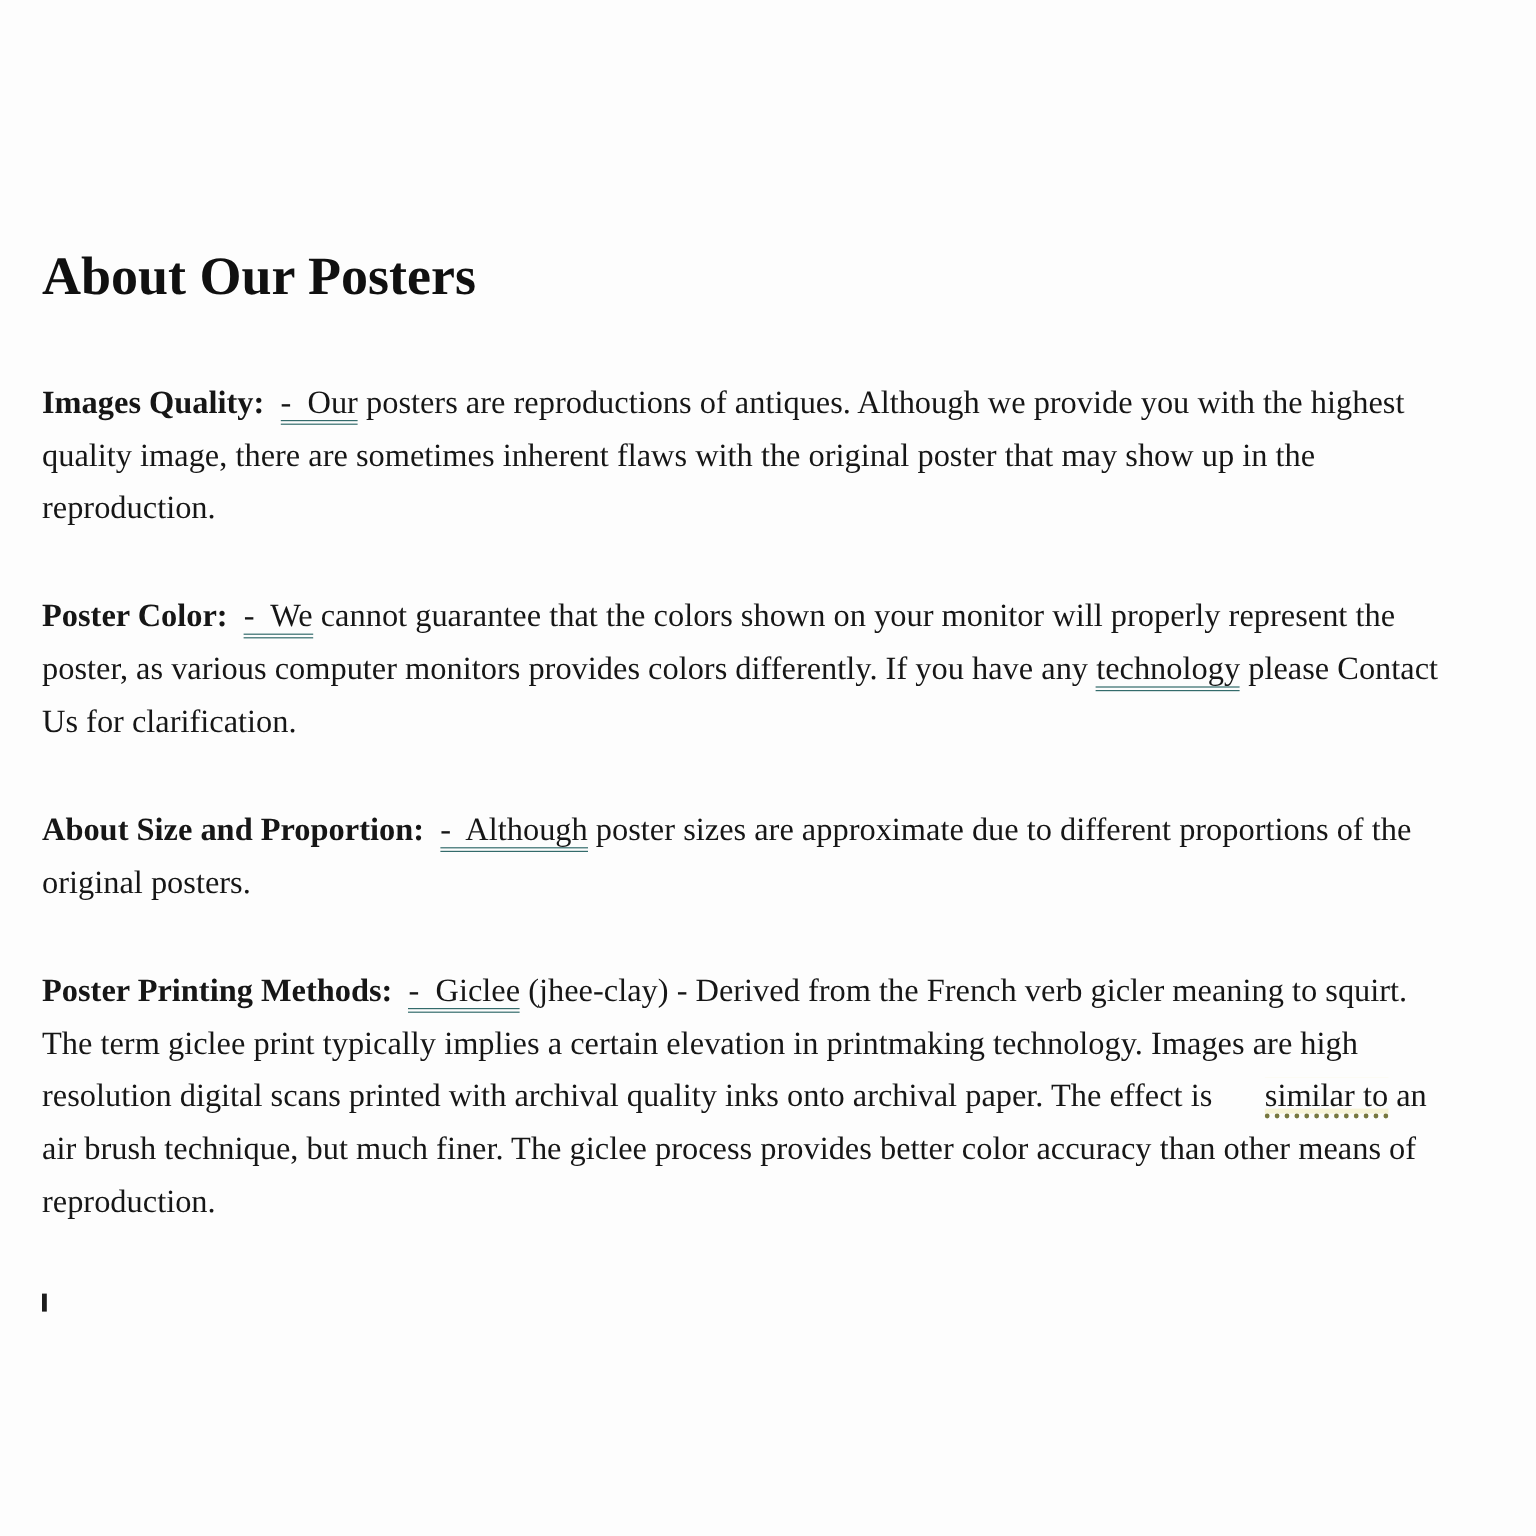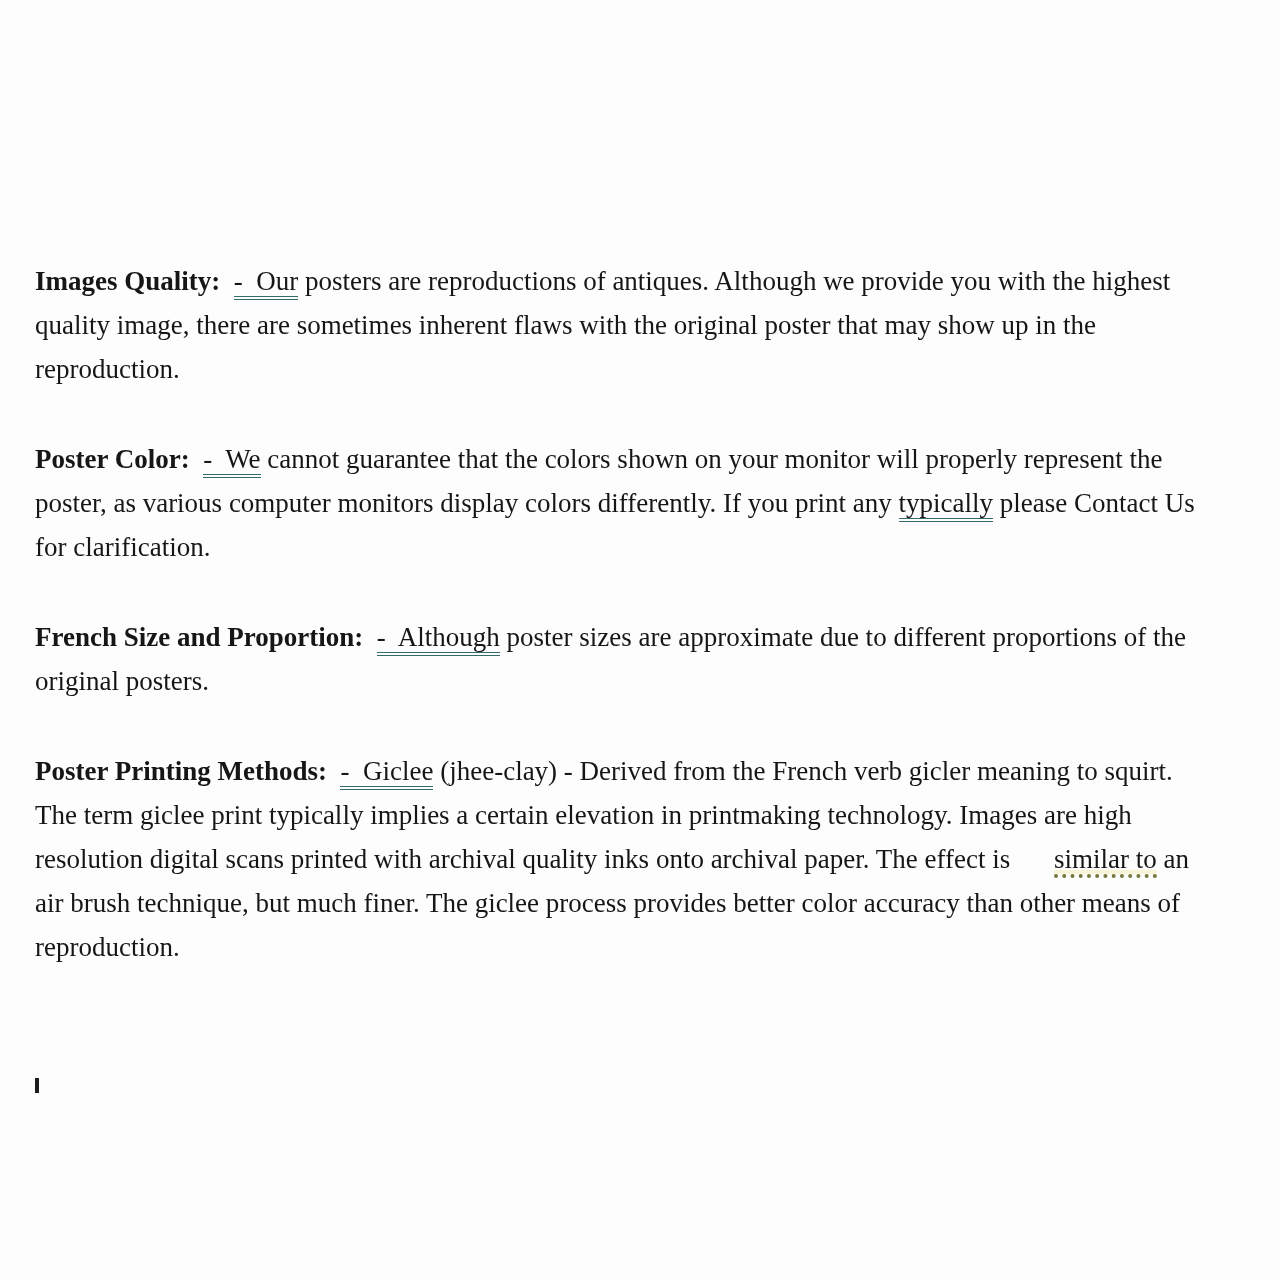--- a/index.html
+++ b/index.html
@@ -59,19 +59,20 @@
     top: 1078px;
     width: 4px;
     height: 15px;
     background: #1c1c1c;
   }
 </style>
 </head>
 <body>
 
 <div class="page">
+  <h1 class="heading">About Our Posters</h1>
   <p class="para"><span class="b">Images Quality:  </span><span class="du">-  Our</span><span> posters are reproductions of antiques. Although we provide you with the highest quality image, there are sometimes inherent flaws with the original poster that may show up in the reproduction.</span></p>
-  <p class="para"><span class="b">Poster Color:  </span><span class="du">-  We</span><span> cannot guarantee that the colors shown on your monitor will properly represent the poster, as various computer monitors display colors differently. If you print any </span><span class="du">typically</span><span> please Contact Us for clarification.</span></p>
-  <p class="para"><span class="b">French Size and Proportion:  </span><span class="du">-  Although</span><span> poster sizes are approximate due to different proportions of the original posters.</span></p>
+  <p class="para"><span class="b">Poster Color:  </span><span class="du">-  We</span><span> cannot guarantee that the colors shown on your monitor will properly represent the poster, as various computer monitors provides colors differently. If you have any </span><span class="du">technology</span><span> please Contact Us for clarification.</span></p>
+  <p class="para"><span class="b">About Size and Proportion:  </span><span class="du">-  Although</span><span> poster sizes are approximate due to different proportions of the original posters.</span></p>
   <p class="para"><span class="b">Poster Printing Methods:  </span><span class="du">-  Giclee</span><span> (</span><span class="wavy">jhee</span><span>-clay) - Derived from the French verb </span><span class="wavy">gicler</span><span> meaning to squirt. The term giclee print typically implies a certain elevation in printmaking technology. Images are high resolution digital scans printed with archival quality inks onto archival paper. The effect is </span><span class="dotted">similar to</span><span> an air brush technique, but much finer. The giclee process provides better color accuracy than other means of reproduction.</span></p>
 </div>
 
 <div class="cursor-mark"></div>
 
 </body></html>

